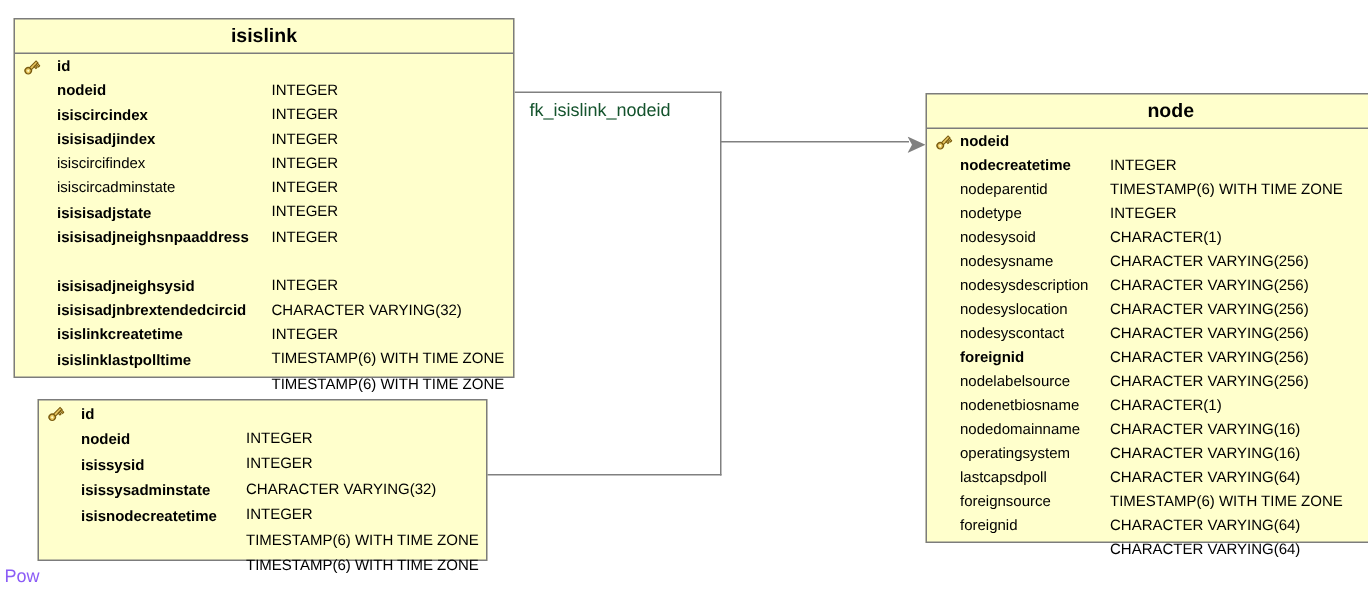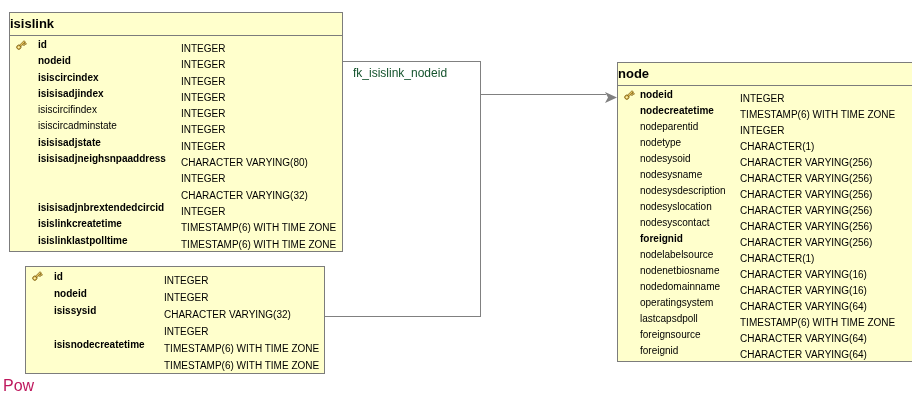--- a/index.html
+++ b/index.html
@@ -9,52 +9,52 @@
   }
   
   .db-table {
     position:absolute; background:#FFFFCC; border:1px solid #7c7c7c;
     box-sizing:border-box; z-index:2;
   }
   #t0 { left:9px;   top:12px;  width:334px; }
   #t1 { left:25px;  top:266px; width:300px; }
   #t2 { left:617px; top:62px;  width:327px; }
   .tbl-header {
-    height:22px; line-height:22px; 
+    height:22px; line-height:22px; text-align:center;
     font-weight:bold; font-size:13px; color:#000;
     border-bottom:1px solid #7c7c7c;
   }
   .rows { padding:1px 0 2px 0;text-decoration:underline; }
   .row { position:relative; font-size:10px; white-space:nowrap; color:#000; }
   #t0 .row { height:16.3px; line-height:16.3px; }
   #t1 .row { height:17.1px; line-height:17.1px; }
   #t2 .row { height:16px;   line-height:16px;   }
   .row .colname { position:absolute; left:28px; top:0; }
-  .row .coltype { position:absolute; top:4px; }
+  .row .coltype { position:absolute; top:16px; }
   #t0 .coltype { left:171px; }
   #t1 .coltype { left:138px; }
   #t2 .colname { left:22px; }
   #t2 .coltype { left:122px; }
   .row.notnull .colname { font-weight:bold; }
   .keyicon { position:absolute; left:5px; top:2px; width:12px; height:12px; visibility:hidden; }
   .row.haskey .keyicon { visibility:visible; }
   
   .edge { position:absolute; background:#808080; z-index:1; }
   #edge1-h  { left:343px; top:61px;  width:138px; height:1px; }
   #spine-v  { left:480px; top:61px;  width:1px;   height:256px; }
   #branch-h { left:480px; top:94px;  width:126px; height:1px; }
   #edge2-h  { left:324px; top:316px; width:157px; height:1px; }
   .arrowhead { position:absolute; left:605px; top:89px; z-index:1; }
   .fk-label { position:absolute; font-size:12px; color:#14532d; z-index:3; }
   #fkl1 { left:353px; top:66px; }
   #fkl2 { left:336px; top:320px; }
   
   .watermark {
-    position:absolute; left:3px; top:377px; font-size:16px;
-    color:#be185d; z-index:1; white-space:nowrap;
+    position:absolute; left:3px; top:377px; font-size:12px;
+    color:#8b5cf6; z-index:1; white-space:nowrap;
   }
 </style>
 </head>
 <body>
 
 <div class="canvas">
 
   <div class="watermark">Pow</div>
 
   <div class="edge" id="edge1-h"></div>
@@ -112,28 +112,28 @@
     <span class="coltype">INTEGER</span>
   </div>
         <div class="row notnull">
 
     <span class="colname">isisisadjstate</span>
     <span class="coltype">INTEGER</span>
   </div>
         <div class="row notnull">
 
     <span class="colname">isisisadjneighsnpaaddress</span>
-    <span class="coltype">CHARACTER VARYING(80)</span>
-  </div>
-        <div class="row notnull">
-
-    <span class="coltype">INTEGER</span>
-  </div>
-        <div class="row notnull">
-
+  </div>
+        <div class="row notnull">
+
+    <span class="coltype">INTEGER</span>
+  </div>
+        <div class="row notnull">
+
+    <span class="colname">isisisadjneighsysid</span>
     <span class="coltype">CHARACTER VARYING(32)</span>
   </div>
         <div class="row notnull">
 
     <span class="colname">isisisadjnbrextendedcircid</span>
     <span class="coltype">INTEGER</span>
   </div>
         <div class="row notnull">
 
     <span class="colname">isislinkcreatetime</span>
@@ -169,20 +169,21 @@
     <span class="colname">nodeid</span>
     <span class="coltype">INTEGER</span>
   </div>
         <div class="row notnull">
 
     <span class="colname">isissysid</span>
     <span class="coltype">CHARACTER VARYING(32)</span>
   </div>
         <div class="row notnull">
 
+    <span class="colname">isissysadminstate</span>
     <span class="coltype">INTEGER</span>
   </div>
         <div class="row notnull">
 
     <span class="colname">isisnodecreatetime</span>
     <span class="coltype">TIMESTAMP(6) WITH TIME ZONE</span>
   </div>
         <div class="row notnull">
 
     <span class="coltype">TIMESTAMP(6) WITH TIME ZONE</span>

